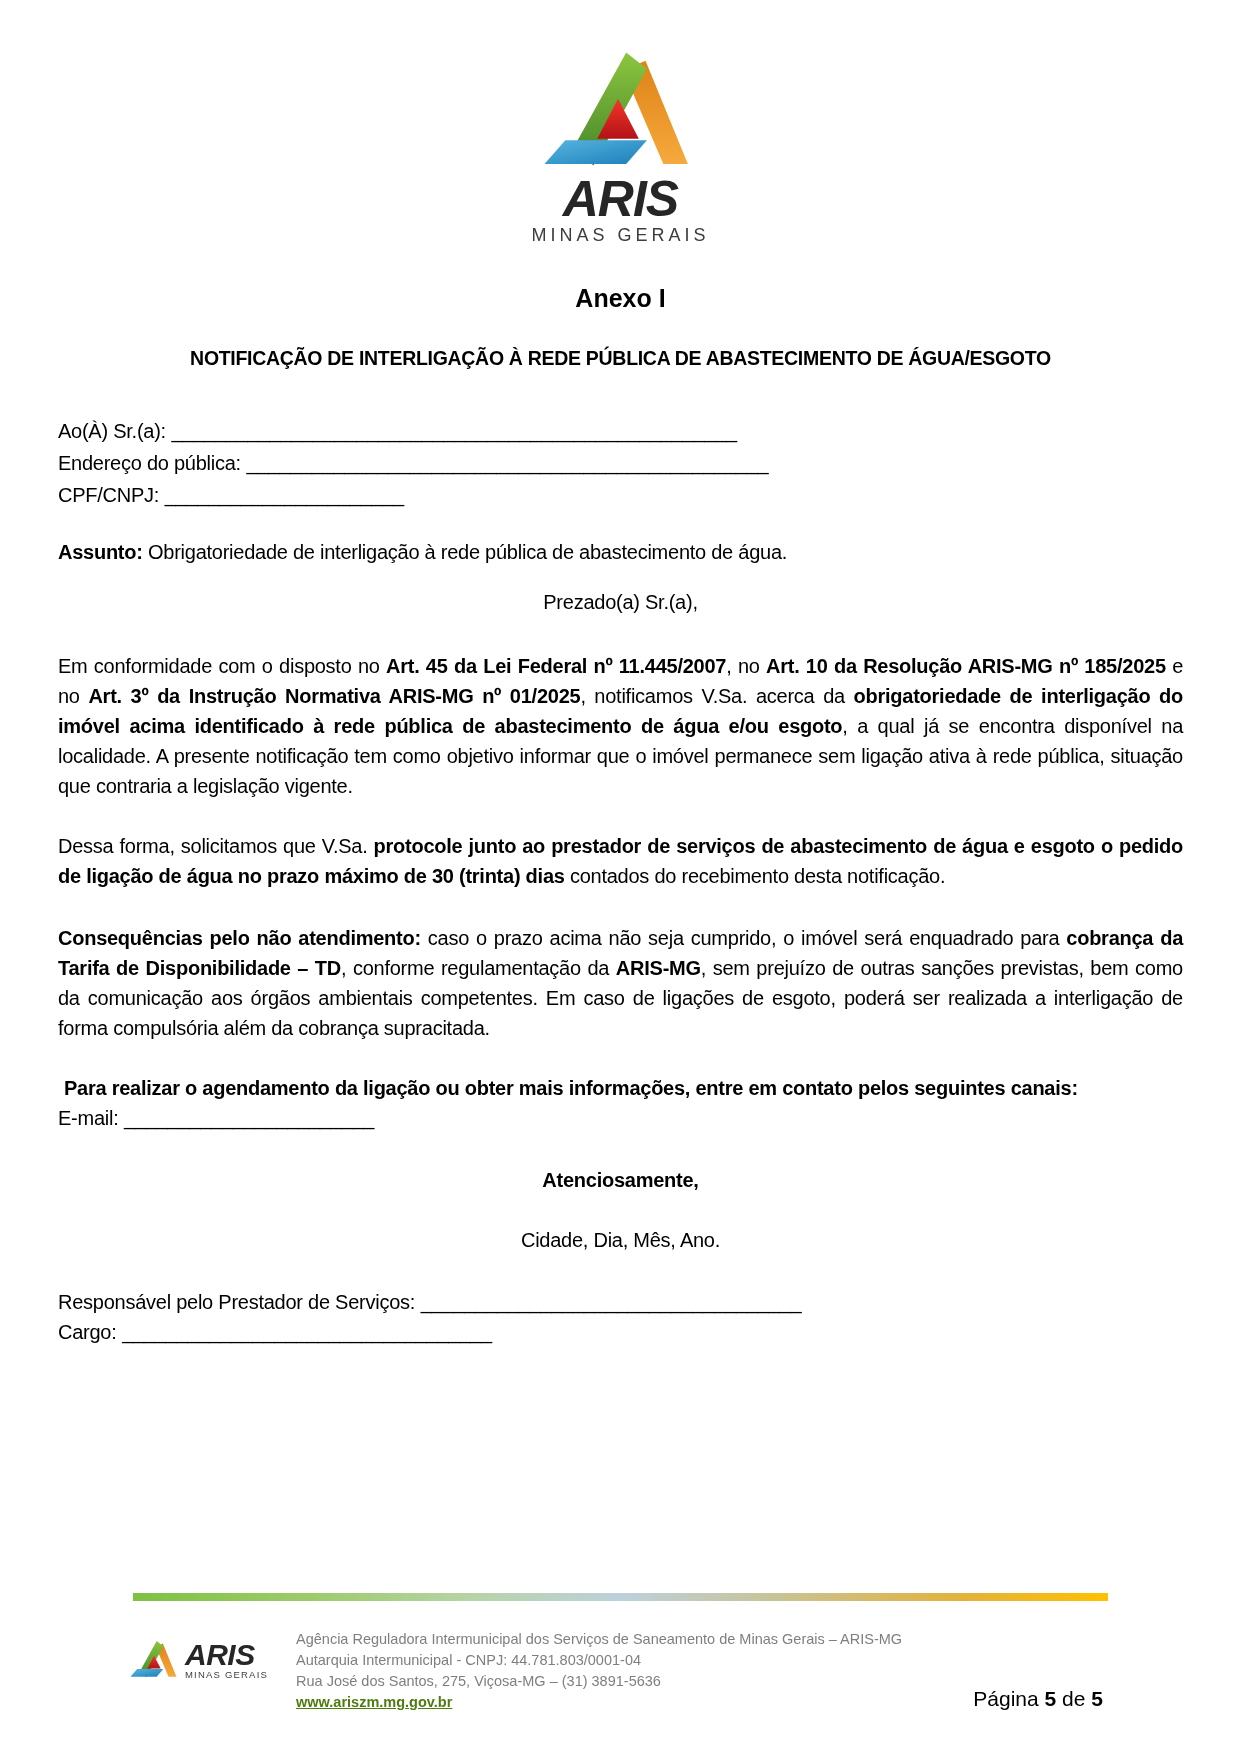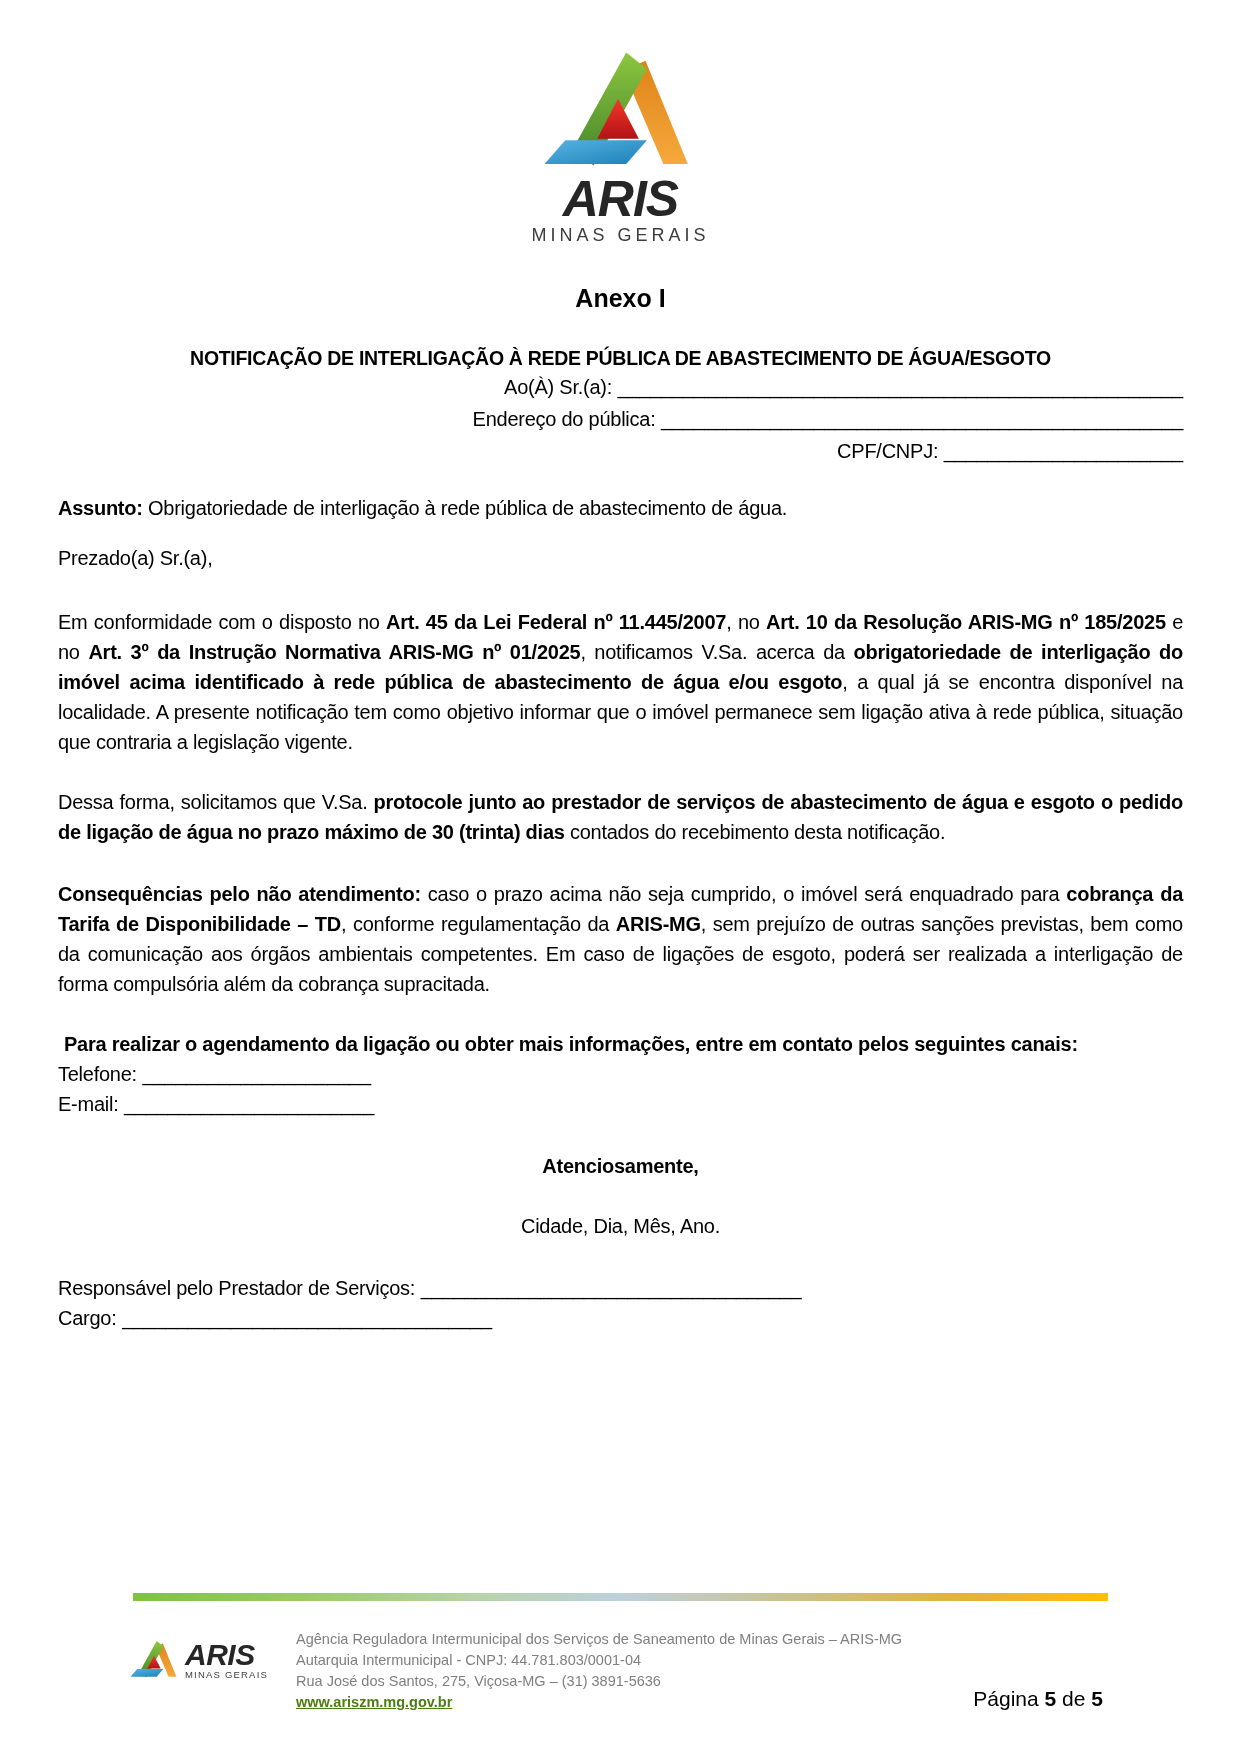--- a/index.html
+++ b/index.html
@@ -11,27 +11,27 @@
   
   .brand{padding-top:52px;text-align:center;}
   .brand svg{display:block;margin:0 auto;}
   .brand-name{font-weight:bold;font-style:italic;font-size:50px;line-height:46px;letter-spacing:-1px;color:#262626;margin-top:4px;}
   .brand-sub{font-size:18px;letter-spacing:4px;color:#3d3d3d;margin-top:3px;}
   
   .annex{margin:38px 0 0;text-align:center;font-size:25px;font-weight:bold;line-height:28px;}
   .heading{margin:34px 0 0;text-align:center;font-size:19.5px;font-weight:bold;line-height:25px;letter-spacing:-0.3px;white-space:nowrap;}
   
   .doc{font-size:20px;letter-spacing:-0.25px;}
-  .fields{text-align:right;}
+  .fields{margin-top:44px;}
   .field-line{line-height:32px;}
   .blank{margin-left:.28em;}
   .para{margin:30px 0 0;line-height:30px;text-align:justify;}
   .para-tight{margin:30px 6px 0;line-height:30px;text-align:left;}
   .subject{margin-top:26px;line-height:30px;}
-  .salutation{line-height:30px;}
+  .salutation{line-height:30px;text-align:center;}
   .p1{margin-top:34px;} .p3{margin-top:32px;}
   .contact-fields{margin-top:0;}
   .contact-fields .field-line{line-height:30px;}
   .closing{margin-top:32px;text-align:center;font-weight:bold;line-height:30px;}
   .dateline{margin-top:30px;text-align:center;line-height:30px;}
   .signature{margin-top:32px;}
   .signature .field-line{line-height:30px;}
   .b{font-weight:bold;}
   
   .footbar{position:absolute;left:133px;right:133px;bottom:154px;height:8px;
@@ -104,23 +104,20 @@
     <p class="para p1"><span>Em conformidade com o disposto no </span><span class="b">Art. 45 da Lei Federal nº 11.445/2007</span><span>, no </span><span class="b">Art. 10 da Resolução ARIS-MG nº 185/2025</span><span> e no </span><span class="b">Art. 3º da Instrução Normativa ARIS-MG nº 01/2025</span><span>, notificamos V.Sa. acerca da </span><span class="b">obrigatoriedade de interligação do imóvel acima identificado à rede pública de abastecimento de água e/ou esgoto</span><span>, a qual já se encontra disponível na localidade. A presente notificação tem como objetivo informar que o imóvel permanece sem ligação ativa à rede pública, situação que contraria a legislação vigente.</span></p>
 
     <p class="para"><span>Dessa forma, solicitamos que V.Sa. </span><span class="b">protocole junto ao prestador de serviços de abastecimento de água e esgoto o pedido de ligação de água no prazo máximo de 30 (trinta) dias</span><span> contados do recebimento desta notificação.</span></p>
 
     <p class="para p3"><span class="b">Consequências pelo não atendimento:</span><span> caso o prazo acima não seja cumprido, o imóvel será enquadrado para </span><span class="b">cobrança da Tarifa de Disponibilidade – TD</span><span>, conforme regulamentação da </span><span class="b">ARIS-MG</span><span>, sem prejuízo de outras sanções previstas, bem como da comunicação aos órgãos ambientais competentes. Em caso de ligações de esgoto, poderá ser realizada a interligação de forma compulsória além da cobrança supracitada.</span></p>
 
     <p class="para-tight"><span class="b">Para realizar o agendamento da ligação ou obter mais informações, entre em contato pelos seguintes canais:</span></p>
 
     <section class="contact-fields">
       <div class="field-line">
-        <span>Telefone:</span><span class="blank">_____________________</span>
-      </div>
-      <div class="field-line">
         <span>E-mail:</span><span class="blank">_______________________</span>
       </div>
     </section>
 
     <p class="closing">Atenciosamente,</p>
 
     <p class="dateline">Cidade, Dia, Mês, Ano.</p>
 
     <section class="signature">
       <div class="field-line">

